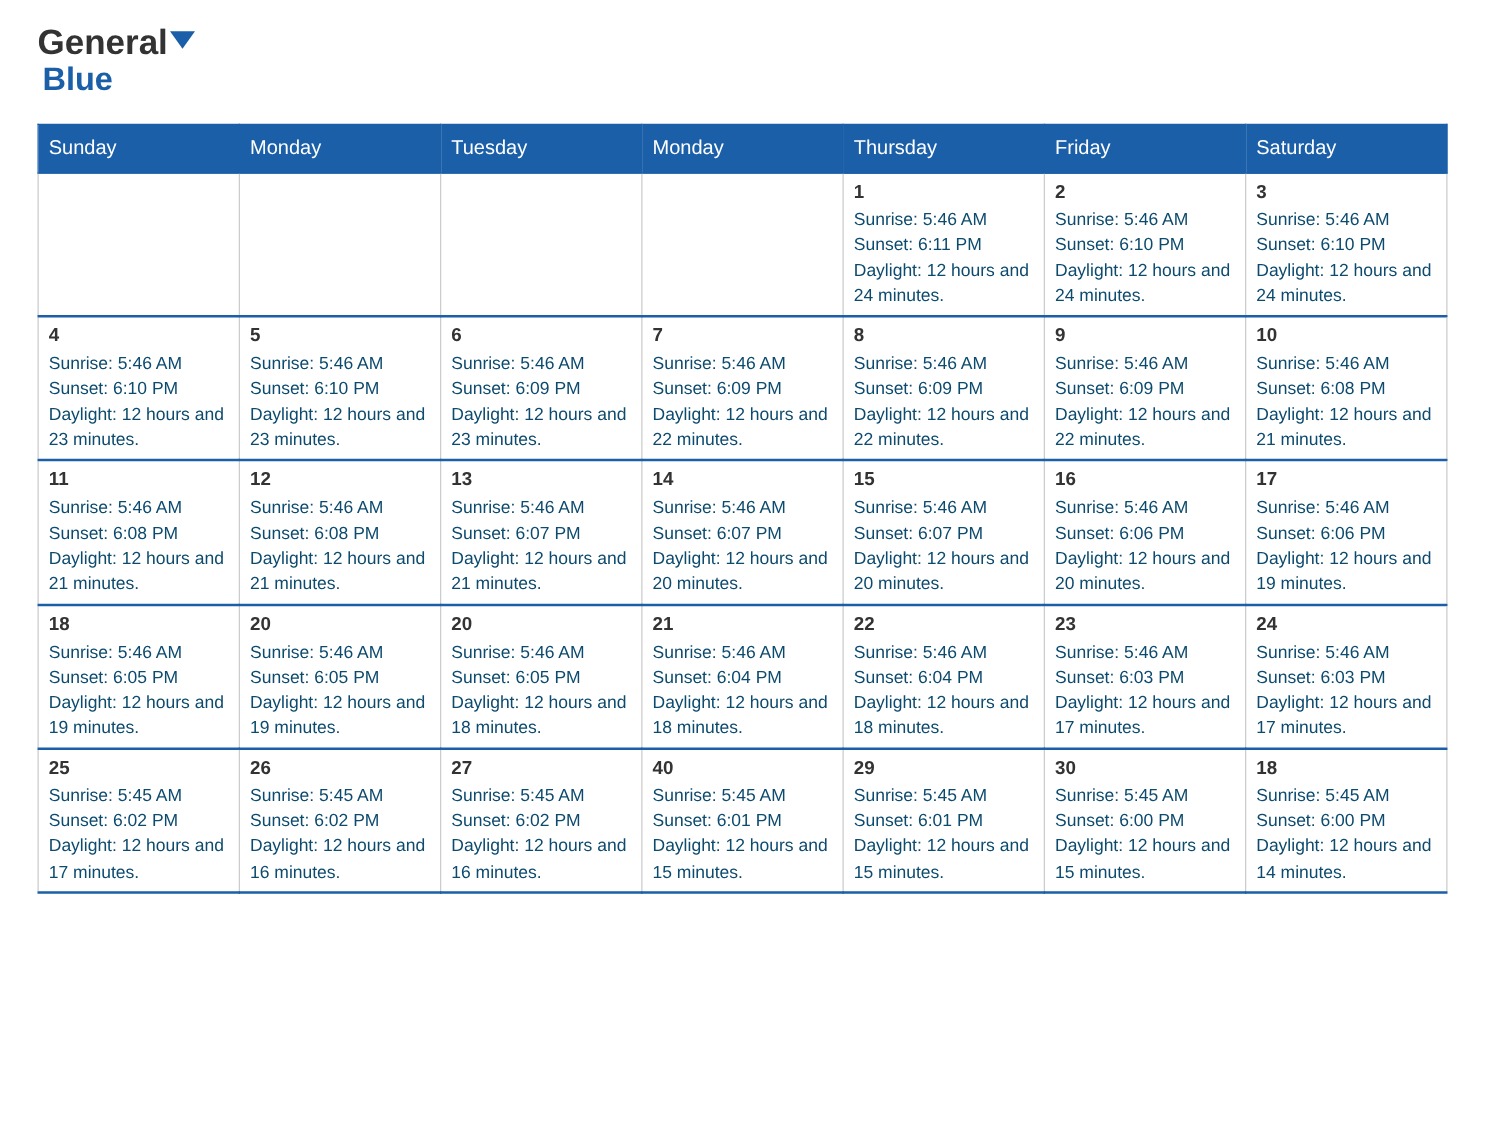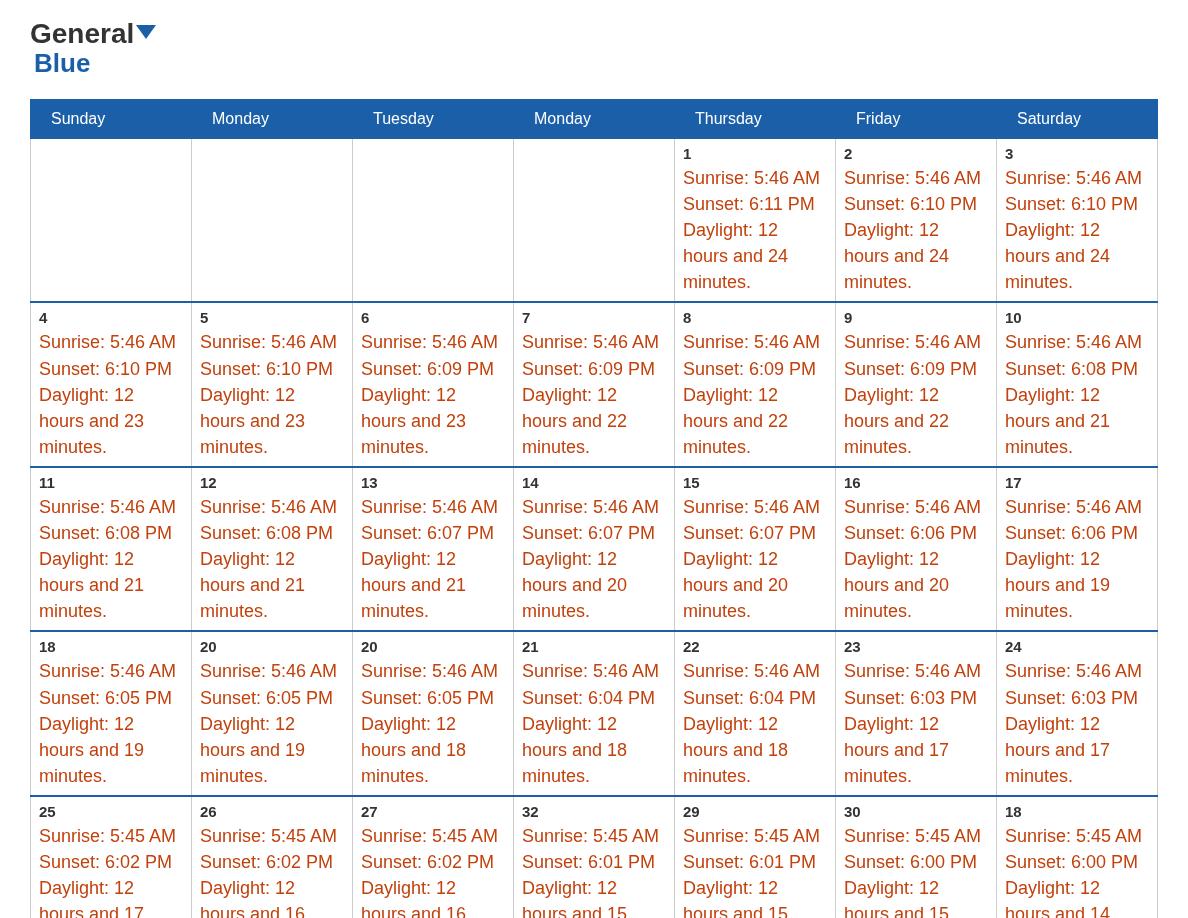--- a/index.html
+++ b/index.html
@@ -63,21 +63,21 @@
     }
     table {
       width: 100%;
       border-collapse: collapse;
     }
     thead tr {
       background-color: #1a5fa8;
       color: #fff;
     }
     thead th {
-      padding: 10px 20px;
+      padding: 10px 8px;
       text-align: left;
       font-size: 16px;
       font-weight: normal;
       border: 1px solid #1a5fa8;
     }
     tbody td {
       vertical-align: top;
       padding: 6px 8px;
       border: 1px solid #ccc;
       font-size: 13px;
@@ -88,22 +88,22 @@
       border-bottom: 2px solid #1a5fa8;
     }
     .day-num {
       font-size: 15px;
       font-weight: bold;
       color: #333;
       display: block;
       margin-bottom: 3px;
     }
     .day-info {
-      font-size: 18px;
-      color: #c2410c;
+      font-size: 14px;
+      color: #0c4a6e;
       line-height: 1.45;
     }
     .empty-cell {
       background: #fff;
     }
   </style>
 </head>
 <body>
 
 <div class="header">
@@ -301,21 +301,21 @@
 Sunset: 6:02 PM
 Daylight: 12 hours and 16 minutes.</div>
         </td>
         <td>
           <span class="day-num">27</span>
           <div class="day-info">Sunrise: 5:45 AM
 Sunset: 6:02 PM
 Daylight: 12 hours and 16 minutes.</div>
         </td>
         <td>
-          <span class="day-num">32</span>
+          <span class="day-num">40</span>
           <div class="day-info">Sunrise: 5:45 AM
 Sunset: 6:01 PM
 Daylight: 12 hours and 15 minutes.</div>
         </td>
         <td>
           <span class="day-num">29</span>
           <div class="day-info">Sunrise: 5:45 AM
 Sunset: 6:01 PM
 Daylight: 12 hours and 15 minutes.</div>
         </td>

